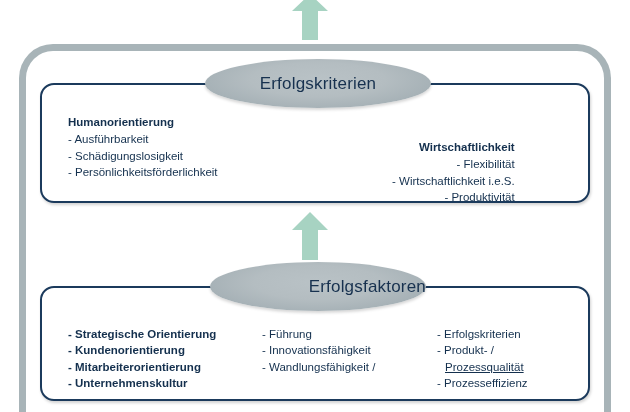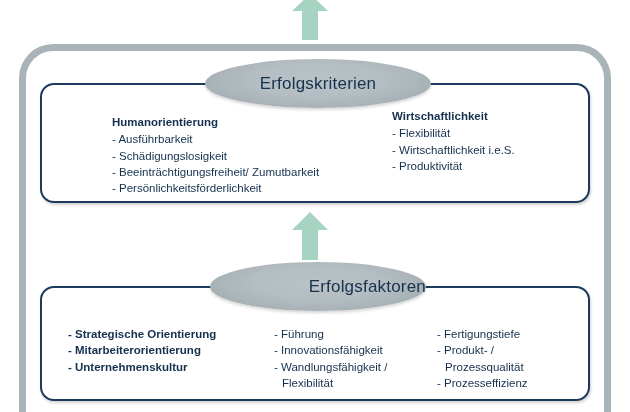--- a/index.html
+++ b/index.html
@@ -99,27 +99,27 @@
     font-size: 11.5px;
     line-height: 16.3px;
     white-space: nowrap;
   }
   .txt-col .hd {
     font-weight: bold;
     margin-bottom: 1px;
     display: block;
   }
   .txt-col .li { display: block; }
-  .txt-col .li-cont { display: block; padding-left: 8px; }
+  .txt-col .li-cont { display: block; padding-left: 8px; text-decoration: underline; }
 
-  #col-human   { left: 68px;  top: 114px; margin-left: 44px; }
-  #col-wirt    { left: 392px; top: 108px; }
+  #col-human   { left: 68px;  top: 114px; }
+  #col-wirt    { left: 392px; top: 139px; text-align: right; }
 
   #col-f1      { left: 68px;  top: 326px; font-weight: bold; }
-  #col-f2      { left: 262px; top: 326px; margin-left: 12px; }
+  #col-f2      { left: 262px; top: 326px; }
   #col-f3      { left: 437px; top: 326px; }
 </style>
 </head>
 <body>
 
 <div id="stage">
 
   <div class="outer-frame"></div>
 
   <svg id="arrow-top" class="arrow" viewBox="0 0 36 46" preserveAspectRatio="none">
@@ -129,21 +129,20 @@
   <div class="nav-box" id="box-criteria"></div>
 
   <div class="ellipse" id="ellipse-criteria">
     <span class="ellipse-label">Erfolgskriterien</span>
   </div>
 
   <div class="txt-col" id="col-human">
     <span class="hd">Humanorientierung</span>
     <span class="li">- Ausführbarkeit</span>
     <span class="li">- Schädigungslosigkeit</span>
-    <span class="li">- Beeinträchtigungsfreiheit/ Zumutbarkeit</span>
     <span class="li">- Persönlichkeitsförderlichkeit</span>
   </div>
 
   <div class="txt-col" id="col-wirt">
     <span class="hd">Wirtschaftlichkeit</span>
     <span class="li">- Flexibilität</span>
     <span class="li">- Wirtschaftlichkeit i.e.S.</span>
     <span class="li">- Produktivität</span>
   </div>
 
@@ -152,31 +151,31 @@
   </svg>
 
   <div class="nav-box" id="box-factors"></div>
 
   <div class="ellipse" id="ellipse-factors">
     <span class="ellipse-label">Erfolgsfaktoren</span>
   </div>
 
   <div class="txt-col" id="col-f1">
     <span class="li">- Strategische Orientierung</span>
+    <span class="li">- Kundenorientierung</span>
     <span class="li">- Mitarbeiterorientierung</span>
     <span class="li">- Unternehmenskultur</span>
   </div>
 
   <div class="txt-col" id="col-f2">
     <span class="li">- Führung</span>
     <span class="li">- Innovationsfähigkeit</span>
     <span class="li">- Wandlungsfähigkeit /</span>
-    <span class="li-cont">Flexibilität</span>
   </div>
 
   <div class="txt-col" id="col-f3">
-    <span class="li">- Fertigungstiefe</span>
+    <span class="li">- Erfolgskriterien</span>
     <span class="li">- Produkt- /</span>
     <span class="li-cont">Prozessqualität</span>
     <span class="li">- Prozesseffizienz</span>
   </div>
 
 </div>
 
 </body></html>

